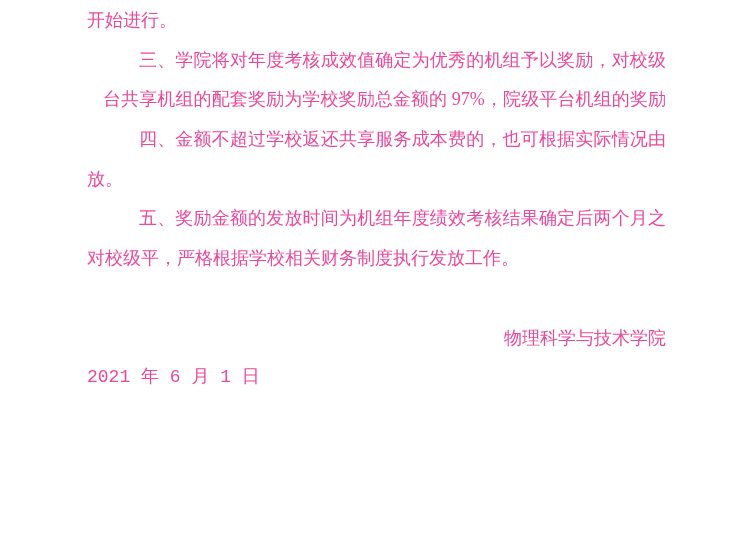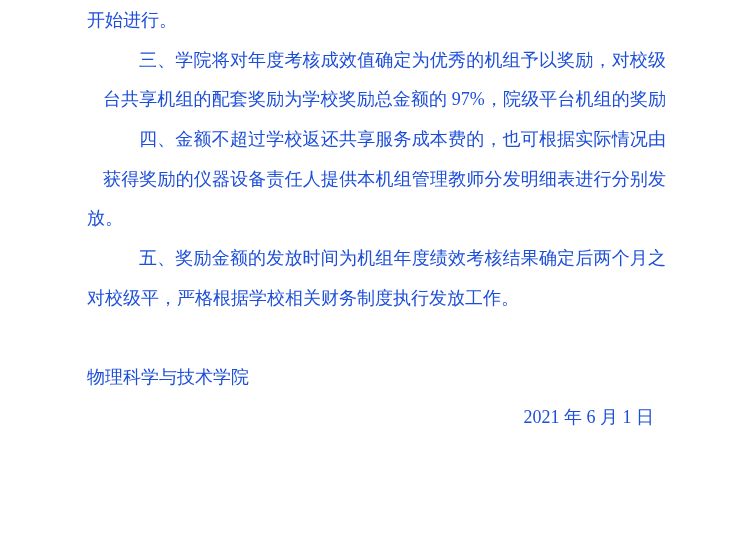--- a/index.html
+++ b/index.html
@@ -7,54 +7,53 @@
     padding: 0;
     background: #ffffff;
   }
   .page {
     position: relative;
     width: 750px;
     height: 544px;
     background: #ffffff;
     overflow: hidden;
     font-family: "Liberation Serif", "DejaVu Serif", serif;
-    color: #1d4ed8;
+    color: #ec4899;
   }
   .doc {
     position: absolute;
     left: 87px;
     top: 1px;
     width: 579px;
     font-size: 18px;
   }
   .line {
     height: 39.7px;
     line-height: 39.7px;
     white-space: pre-wrap;
     overflow: hidden;
   }
   .indent { text-indent: 2em; }
   .fill {
     text-align: justify;
     text-align-last: justify;
     margin-left: 16px;
   }
-  .sig  { }
-  .date { text-align: right; padding-right: 12px; }
+  .sig  { text-align: right; }
+  .date { padding-right: 12px; font-family: Liberation Mono, monospace; }
 </style>
 </head>
 <body>
 
 <div class="page">
   <div class="doc">
     <div class="line">开始进行。</div>
     <div class="line indent fill">三、学院将对年度考核成效值确定为优秀的机组予以奖励，对校级平</div>
     <div class="line fill">台共享机组的配套奖励为学校奖励总金额的 97%，院级平台机组的奖励总</div>
     <div class="line indent fill">四、金额不超过学校返还共享服务成本费的，也可根据实际情况由</div>
-    <div class="line fill">获得奖励的仪器设备责任人提供本机组管理教师分发明细表进行分别发</div>
     <div class="line">放。</div>
     <div class="line indent fill">五、奖励金额的发放时间为机组年度绩效考核结果确定后两个月之内</div>
     <div class="line">对校级平，严格根据学校相关财务制度执行发放工作。</div>
     <div class="line"></div>
     <div class="line sig">物理科学与技术学院</div>
     <div class="line date">2021 年 6 月 1 日</div>
   </div>
 </div>
 
 </body></html>

